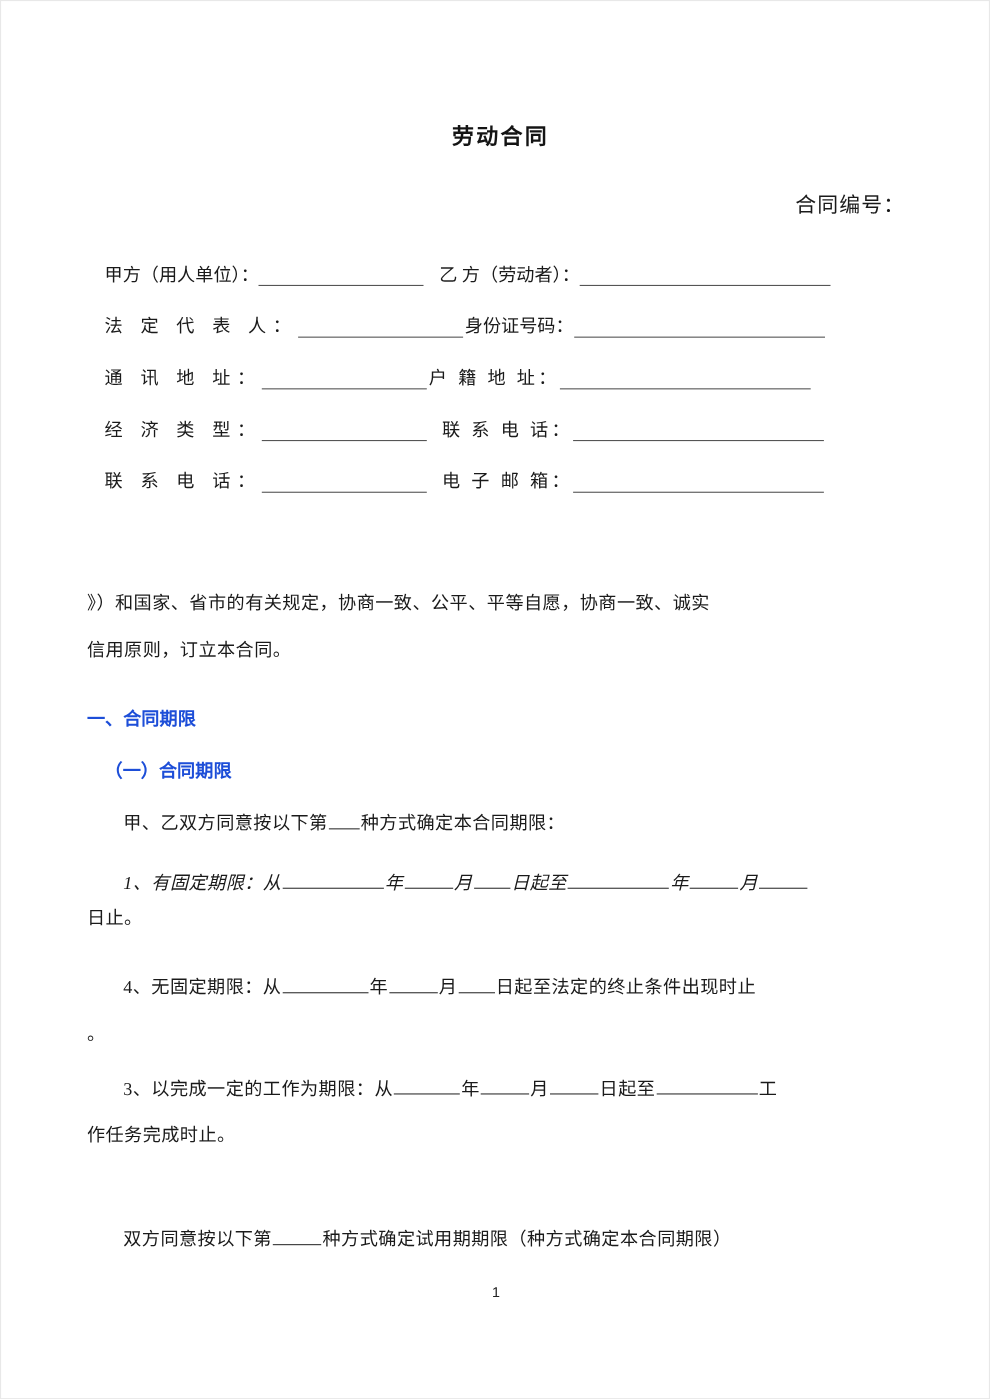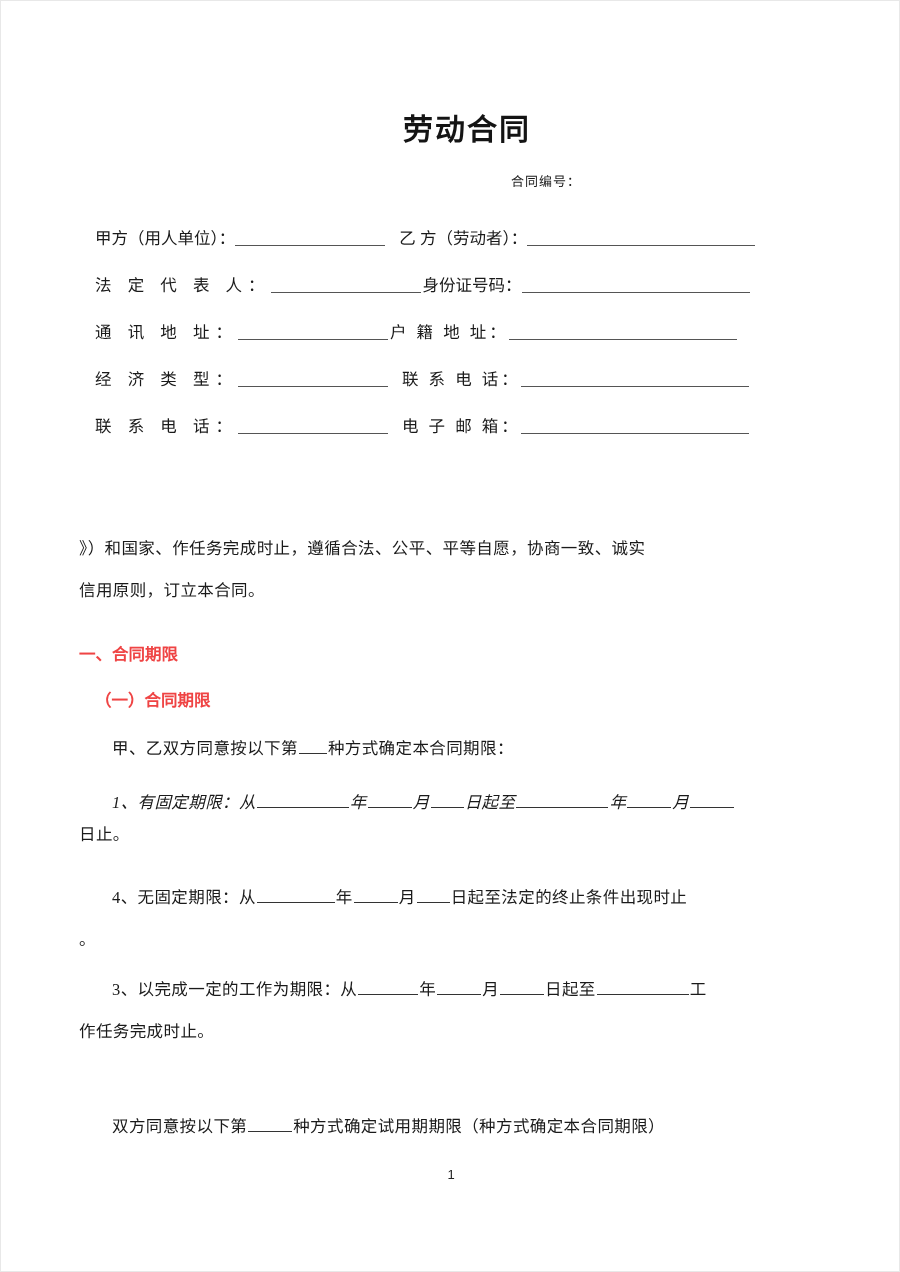--- a/index.html
+++ b/index.html
@@ -33,54 +33,54 @@
     left: 78px;
     top: 0;
     width: 744px;
     height: 1272px;
   }
 
   
   .doc-title {
     font-family: "Liberation Sans", "DejaVu Sans", sans-serif;
     font-weight: bold;
-    font-size: 30px;
+    font-size: 20px;
     line-height: 1;
     text-align: center;
     letter-spacing: 2px;
     position: absolute;
-    left: 16px;
+    left: 4px;
     top: 114px;
     width: 744px;
     color: #141414;
   }
 
   
   .contract-no {
     position: absolute;
     left: 0;
     top: 170px;
     width: 744px;
-    text-align: center;
-    font-size: 13px;
+    text-align: right;
+    font-size: 19px;
     letter-spacing: 1px;
     padding-left: 190px;
     box-sizing: border-box;
   }
 
   
   .form-block {
     position: absolute;
     left: 16px;
     top: 212px;
     width: 728px;
   }
   .form-row {
     display: flex;
-    align-items: center;
+    align-items: flex-end;
     height: 47px;
     white-space: nowrap;
     font-family: Liberation Serif, serif;
   }
   .f-label {
     font-size: 16.5px;
     flex: 0 0 auto;
   }
   .f-label.spread {
     letter-spacing: 6px;
@@ -114,21 +114,21 @@
   }
 
   .heading {
     position: absolute;
     left: 0;
     width: 744px;
     font-family: "Liberation Sans", "DejaVu Sans", sans-serif;
     font-weight: bold;
     font-size: 16.5px;
     line-height: 28px;
-    color: #ef4444;
+    color: #1d4ed8;
   }
   .heading.sub { padding-left: 16px; }
 
   
   .u {
     display: inline-block;
     border-bottom: 1.4px solid #333;
     height: 15px;
     vertical-align: baseline;
     margin: 0 1px;
@@ -199,26 +199,26 @@
       <div class="form-row">
         <span class="f-label spread">联 系 电 话：</span>
         <span class="blank b-left"></span>
         <span class="gap-sm"></span>
         <span class="f-label spread2">电 子 邮 箱：</span>
         <span class="blank b-right"></span>
       </div>
 
     </div>
 
-    <div class="para" style="top:527px;">》）和国家、作任务完成时止，遵循合法、公平、平等自愿，协商一致、诚实</div>
+    <div class="para" style="top:527px;">》）和国家、省市的有关规定，协商一致、公平、平等自愿，协商一致、诚实</div>
     <div class="para" style="top:569px;font-family:Liberation Serif, serif;">信用原则，订立本合同。</div>
 
     <div class="heading" style="top:639px;">一、合同期限</div>
 
-    <div class="heading sub" style="top:686px;font-family:Liberation Serif, serif;">（一）合同期限</div>
+    <div class="heading sub" style="top:686px;">（一）合同期限</div>
 
     <div class="para indent" style="top:727px;">
       <span>甲、乙双方同意按以下第</span><span class="u u-xs"></span><span>种方式确定本合同期限：</span>
     </div>
 
     <div class="para indent" style="top:781px;font-style:italic;">
       <span>1、有固定期限：从</span><span class="u u-xxl"></span><span>年</span><span class="u u-md"></span><span>月</span><span class="u u-sm"></span><span>日起至</span><span class="u u-xxl"></span><span>年</span><span class="u u-md"></span><span>月</span><span class="u u-md"></span>
     </div>
     <div class="para" style="top:813px;">日止。</div>
 

